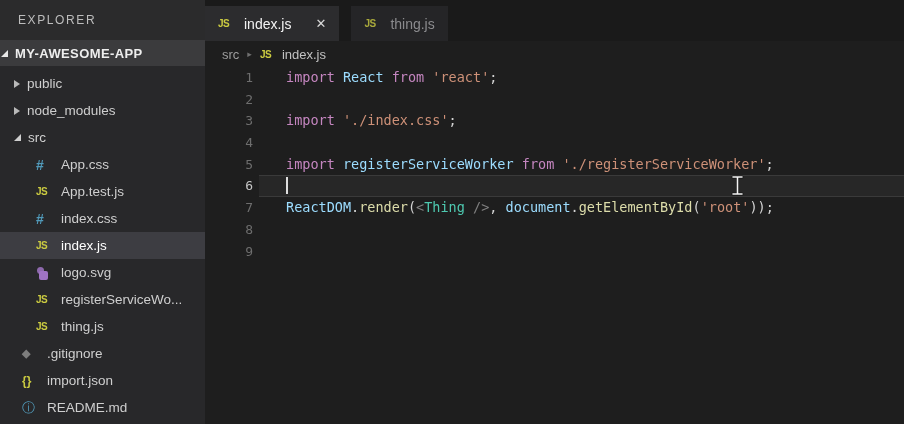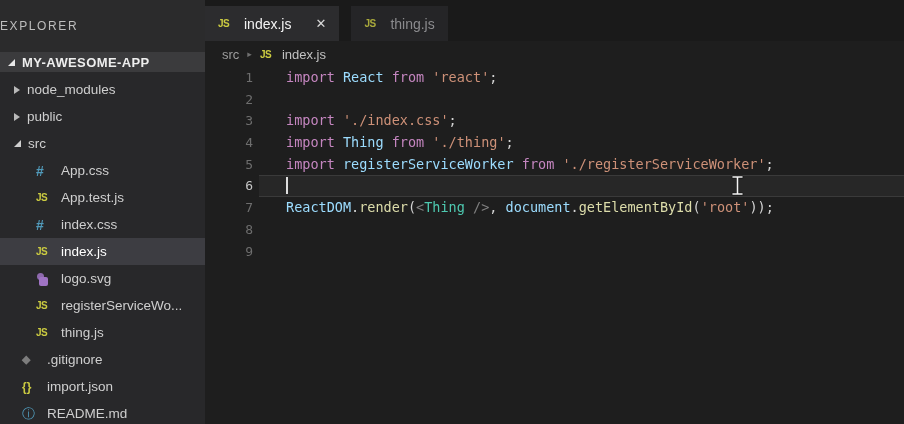--- a/index.html
+++ b/index.html
@@ -4,23 +4,23 @@
 <style>
   * { margin:0; padding:0; box-sizing:border-box; }
   body { background:#111; }
   .app {
     width:904px; height:424px; display:flex; overflow:hidden; position:relative;
     background:var(--editorBg); font-family:"Liberation Sans", sans-serif;
     -webkit-font-smoothing:antialiased;
   }
   
   .sidebar { width:205px; flex:none; background:var(--sidebarBg); overflow:hidden; display:flex; flex-direction:column; }
-  .sidebar-title { height:52px; flex:none; display:flex; align-items:center; 
+  .sidebar-title { height:40px; flex:none; display:flex; align-items:center; padding-left:18px;
     color:#bdbdbd; font-size:12px; letter-spacing:1.6px; background:#2b2b2c; }
-  .project-row { height:20px; flex:none; display:flex; align-items:center; gap:7px; padding-left:8px;
+  .project-row { height:26px; flex:none; display:flex; align-items:center; gap:7px; padding-left:1px;
     background:var(--projectHeaderBg); color:#eeeeee; font-weight:bold; font-size:13px; letter-spacing:.4px; }
   .file-tree { padding-top:4px; }
   .tree-row { height:27px; display:flex; align-items:center; gap:7px; font-size:13.5px; color:#cfcfcf; cursor:pointer; }
   .tree-row.selected { background:var(--selectionBg); color:#ffffff; }
   .tree-label { white-space:nowrap; }
   .twisty { width:8px; height:8px; flex:none; display:inline-block; }
   .twisty.collapsed { width:0; height:0; border-left:6px solid #b9b9b9; border-top:4px solid transparent; border-bottom:4px solid transparent; }
   .twisty.expanded  { width:0; height:0; border-bottom:7px solid #cfcfcf; border-left:7px solid transparent; }
   .project-row .twisty.expanded { border-bottom-color:#e8e8e8; }
   
@@ -76,25 +76,25 @@
 
   <div class="sidebar">
     <div class="sidebar-title">EXPLORER</div>
     <div class="project-row">
       <span class="twisty expanded"></span>
       <span>MY-AWESOME-APP</span>
     </div>
     <div class="file-tree">
         <div class="tree-row" style="padding-left: 14px;">
           <span class="twisty collapsed"></span>
-          <span class="tree-label">node_modules</span>
+          <span class="tree-label">public</span>
         </div>
         <div class="tree-row" style="padding-left: 14px;">
           <span class="twisty collapsed"></span>
-          <span class="tree-label">public</span>
+          <span class="tree-label">node_modules</span>
         </div>
         <div class="tree-row" style="padding-left: 14px;">
           <span class="twisty expanded"></span>
           <span class="tree-label">src</span>
         </div>
         <div class="tree-row" style="padding-left: 36px;">
           <span class="fi fi-css">#</span>
           <span class="tree-label">App.css</span>
         </div>
         <div class="tree-row" style="padding-left: 36px;">
@@ -158,21 +158,21 @@
       <span class="crumb-folder">src</span>
       <span class="crumb-sep">▸</span>
       <span class="fi fi-js">JS</span>
       <span class="crumb-file">index.js</span>
     </div>
 
     <div class="code">
         <div class="code-line"><span class="gutter">1</span><span class="line-content"><span class="tk-kw">import</span><span class="tk-pn"> </span><span class="tk-id">React</span><span class="tk-pn"> </span><span class="tk-kw">from</span><span class="tk-pn"> </span><span class="tk-str">'react'</span><span class="tk-pn">;</span></span></div>
         <div class="code-line"><span class="gutter">2</span></div>
         <div class="code-line"><span class="gutter">3</span><span class="line-content"><span class="tk-kw">import</span><span class="tk-pn"> </span><span class="tk-str">'./index.css'</span><span class="tk-pn">;</span></span></div>
-        <div class="code-line"><span class="gutter">4</span><span class="line-content"><span class="tk-kw">import</span><span class="tk-pn"> </span><span class="tk-id">Thing</span><span class="tk-pn"> </span><span class="tk-kw">from</span><span class="tk-pn"> </span><span class="tk-str">'./thing'</span><span class="tk-pn">;</span></span></div>
+        <div class="code-line"><span class="gutter">4</span></div>
         <div class="code-line"><span class="gutter">5</span><span class="line-content"><span class="tk-kw">import</span><span class="tk-pn"> </span><span class="tk-id">registerServiceWorker</span><span class="tk-pn"> </span><span class="tk-kw">from</span><span class="tk-pn"> </span><span class="tk-str">'./registerServiceWorker'</span><span class="tk-pn">;</span></span></div>
         <div class="code-line current-line"><span class="gutter active">6</span><span class="line-content"><span class="caret"></span></span></div>
         <div class="code-line"><span class="gutter">7</span><span class="line-content"><span class="tk-id">ReactDOM</span><span class="tk-pn">.</span><span class="tk-fn">render</span><span class="tk-pn">(</span><span class="tk-jsx">&lt;</span><span class="tk-cls">Thing</span><span class="tk-jsx"> /&gt;</span><span class="tk-pn">, </span><span class="tk-id">document</span><span class="tk-pn">.</span><span class="tk-fn">getElementById</span><span class="tk-pn">(</span><span class="tk-str">'root'</span><span class="tk-pn">));</span></span></div>
         <div class="code-line"><span class="gutter">8</span></div>
         <div class="code-line"><span class="gutter">9</span><span class="line-content"></span></div>
       </div>
 
     <svg class="mouse-cursor" viewBox="0 0 13 21">
       <g stroke="#000" stroke-width="3" stroke-linecap="round" opacity="0.5">
         <path d="M2 2 H11 M2 19 H11 M6.5 2 V19"></path>

